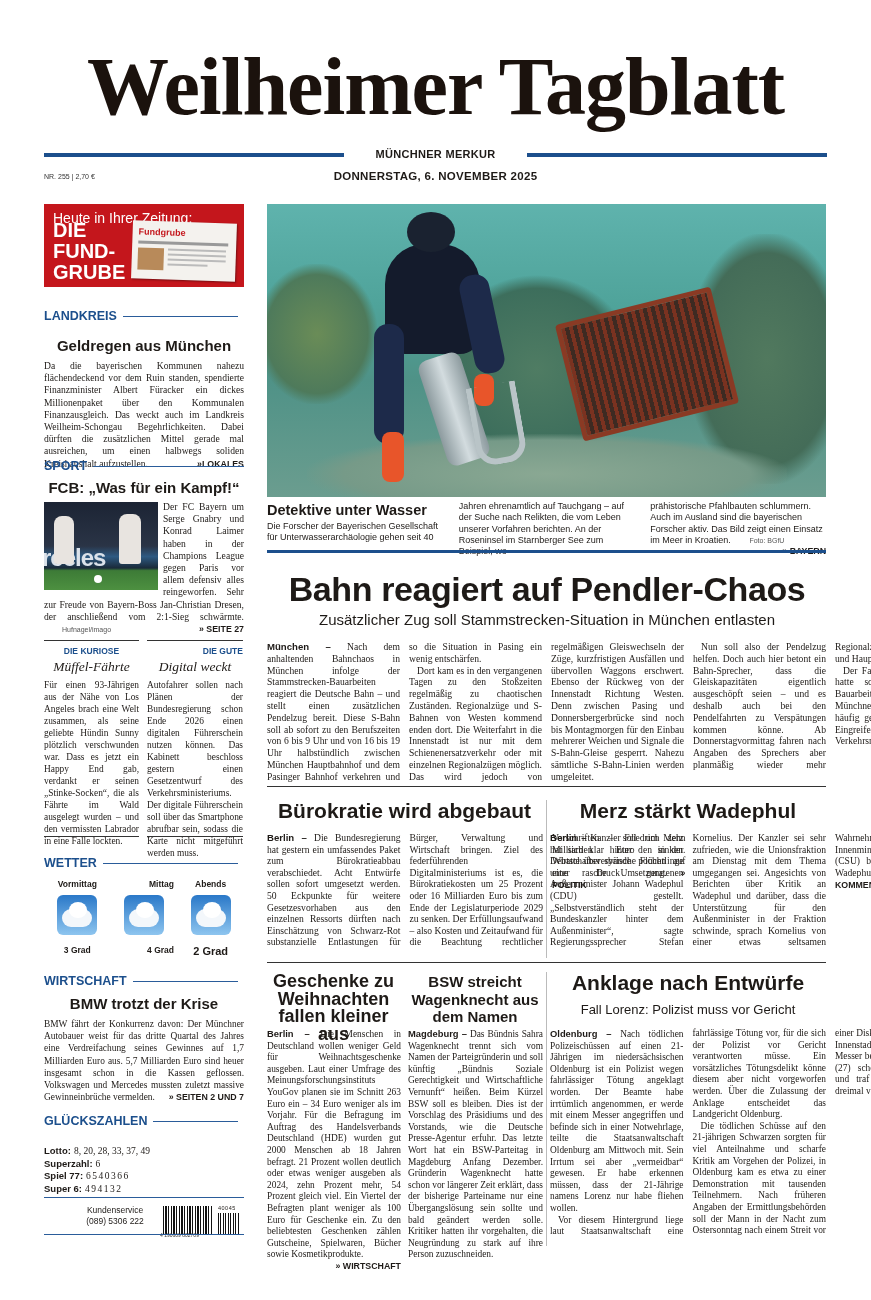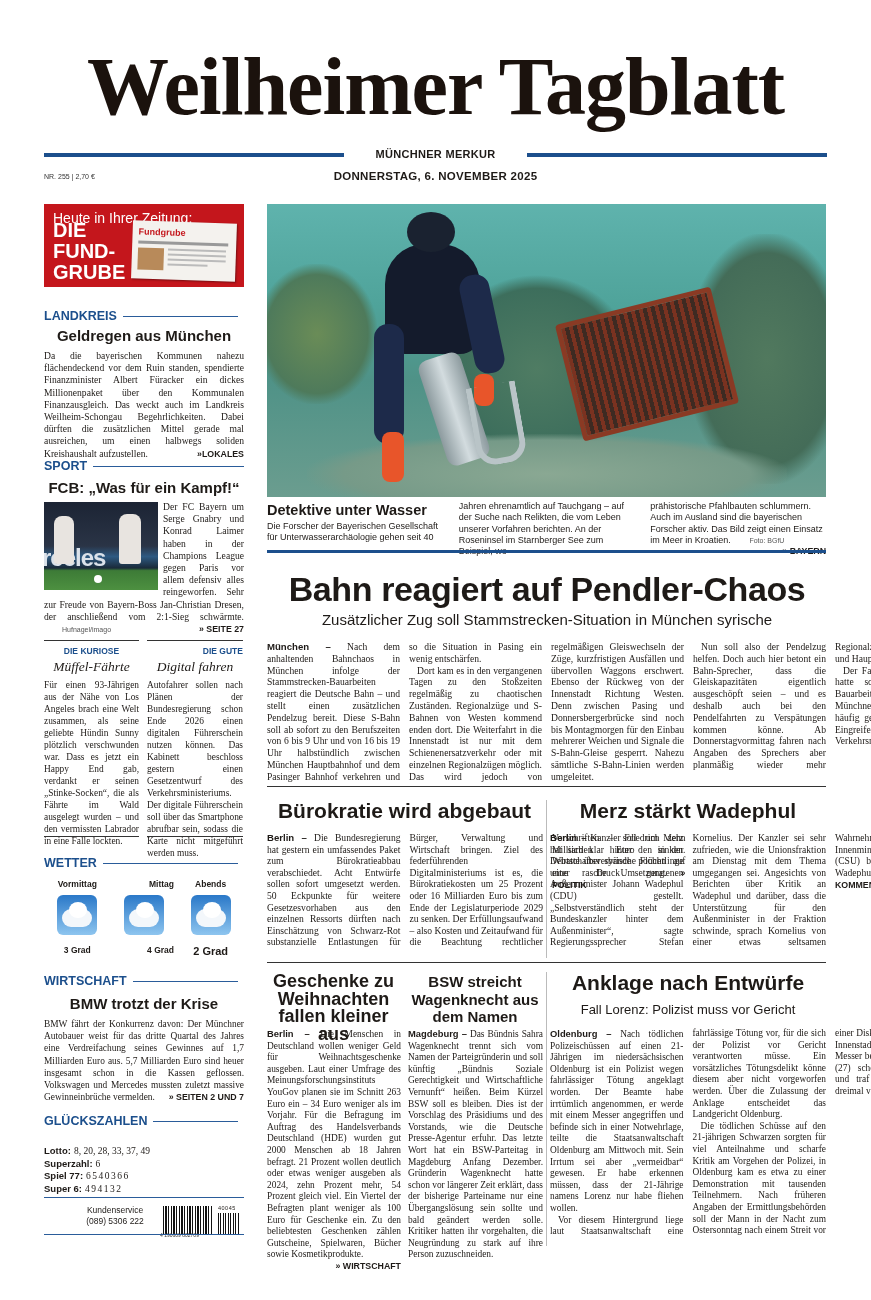--- a/index.html
+++ b/index.html
@@ -49,21 +49,21 @@
     <div style="position:absolute;left:36px;top:37px;width:58px;height:2px;background:#bbb"></div>
     <div style="position:absolute;left:36px;top:42px;width:40px;height:2px;background:#bbb"></div>
   </div>
 </div>
 
 <div class="abs" style="left:44px;top:309px;width:200px">
   <div class="sec-head">
       <span>LANDKREIS</span>
       <span class="line" style="margin-right:6px"></span>
     </div>
-  <div class="h-side" style="margin-top:4px">Geldregen aus München</div>
+  <div class="h-side" style="margin-top:14px">Geldregen aus München</div>
   <div class="body" style="margin-top:6px;font-size:9.6px">
     <span>Da die bayerischen Kommunen nahezu flächendeckend vor dem Ruin standen, spendierte Finanzminister Albert Füracker ein dickes Millionenpaket über den Kommunalen Finanzausgleich. Das weckt auch im Landkreis Weilheim-Schongau Begehrlichkeiten. Dabei dürften die zusätzlichen Mittel gerade mal ausreichen, um einen halbwegs soliden Kreishaushalt aufzustellen.</span>
     <span class="ref">»LOKALES</span>
   </div>
 </div>
 
 <div class="abs" style="left:44px;top:459px;width:200px">
   <div class="sec-head">
       <span>SPORT</span>
       <span class="line"></span>
@@ -84,21 +84,21 @@
 
 <div class="abs" style="left:44px;top:640px;width:95px;height:1px;background:#333"></div>
 <div class="abs" style="left:147px;top:640px;width:96px;height:1px;background:#333"></div>
 <div class="abs" style="left:44px;top:646px;width:95px">
   <div class="sans blue" style="text-align:center;font-size:8.5px;font-weight:bold">DIE KURIOSE</div>
   <div class="serif" style="text-align:center;font-style:italic;font-size:13.5px;margin-top:3px">Müffel-Fährte</div>
   <div class="body" style="margin-top:4px;font-size:9.4px;line-height:12px">Für einen 93-Jährigen aus der Nähe von Los Angeles brach eine Welt zusammen, als seine geliebte Hündin Sunny plötzlich verschwunden war. Dass es jetzt ein Happy End gab, verdankt er seinen „Stinke-Socken“, die als Fährte im Wald ausgelegt wurden – und den vermissten Labrador in eine Falle lockten.</div>
 </div>
 <div class="abs" style="left:147px;top:646px;width:96px">
   <div class="sans blue" style="text-align:right;font-size:8.5px;font-weight:bold">DIE GUTE</div>
-  <div class="serif" style="text-align:center;font-style:italic;font-size:13.5px;margin-top:3px">Digital fahren</div>
+  <div class="serif" style="text-align:center;font-style:italic;font-size:13.5px;margin-top:3px">Digital weckt</div>
   <div class="body" style="margin-top:4px;font-size:9.4px;line-height:12px">Autofahrer sollen nach Plänen der Bundesregierung schon Ende 2026 einen digitalen Führerschein nutzen können. Das Kabinett beschloss gestern einen Gesetzentwurf des Verkehrsministeriums. Der digitale Führerschein soll über das Smartphone abrufbar sein, sodass die Karte nicht mitgeführt werden muss.</div>
 </div>
 <div class="abs" style="left:44px;top:836px;width:95px;height:1px;background:#333"></div>
 <div class="abs" style="left:147px;top:836px;width:96px;height:1px;background:#333"></div>
 
 <div class="abs" style="left:44px;top:856px;width:200px">
   <div class="sec-head">
       <span>WETTER</span>
       <span class="line" style="margin-right:6px"></span>
     </div>
@@ -182,21 +182,21 @@
     <div class="sans" style="width:180px;font-size:9px;line-height:11.3px">
       <span>prähistorische Pfahlbauten schlummern. Auch im Ausland sind die bayerischen Forscher aktiv. Das Bild zeigt einen Einsatz im Meer in Kroatien.</span>
       <span class="small" style="margin-left:16px">Foto: BGfU</span>
       <span class="ref">» BAYERN</span>
     </div>
   </div>
 </div>
 <div class="rule" style="left:267px;top:550px;width:559px;height:3px"></div>
 
 <div class="abs headline" style="left:262px;width:570px;top:569px;font-size:34px;line-height:40px;letter-spacing:-.4px">Bahn reagiert auf Pendler-Chaos</div>
-<div class="abs sans" style="left:262px;width:570px;top:611px;text-align:center;font-size:15px">Zusätzlicher Zug soll Stammstrecken-Situation in München syrische</div>
+<div class="abs sans" style="left:262px;width:570px;top:611px;text-align:center;font-size:15px">Zusätzlicher Zug soll Stammstrecken-Situation in München entlasten</div>
 <div class="abs body" style="left:267px;top:641px;width:559px;height:142px;column-count:4;column-gap:9px;column-fill:auto;font-size:9.6px;line-height:11.8px">
   <p><b class="dateline">München –</b> <span>Nach dem anhaltenden Bahnchaos in München infolge der Stammstrecken-Bauarbeiten reagiert die Deutsche Bahn – und stellt einen zusätzlichen Pendelzug bereit. Diese S-Bahn soll ab sofort zu den Berufszeiten von 6 bis 9 Uhr und von 16 bis 19 Uhr halbstündlich zwischen München Hauptbahnhof und dem Pasinger Bahnhof verkehren und so die Situation in Pasing ein wenig entschärfen.</span></p>
   <p style="text-indent:8px">Dort kam es in den vergangenen Tagen zu den Stoßzeiten regelmäßig zu chaotischen Zuständen. Regionalzüge und S-Bahnen von Westen kommend enden dort. Die Weiterfahrt in die Innenstadt ist nur mit dem Schienenersatzverkehr oder mit einzelnen Regionalzügen möglich. Das wird jedoch von regelmäßigen Gleiswechseln der Züge, kurzfristigen Ausfällen und übervollen Waggons erschwert. Ebenso der Rückweg von der Innenstadt Richtung Westen. Denn zwischen Pasing und Donnersbergerbrücke sind noch bis Montagmorgen für den Einbau mehrerer Weichen und Signale die S-Bahn-Gleise gesperrt. Nahezu sämtliche S-Bahn-Linien werden umgeleitet.</p>
   <p style="text-indent:8px">Nun soll also der Pendelzug helfen. Doch auch hier betont ein Bahn-Sprecher, dass die Gleiskapazitäten eigentlich ausgeschöpft seien – und es deshalb auch bei den Pendelfahrten zu Verspätungen kommen könne. Ab Donnerstagvormittag fahren nach Angaben des Sprechers aber planmäßig wieder mehr Regionalzüge zwischen Pasing und Hauptbahnhof.</p>
   <p style="text-indent:8px"><span>Der Fahrgastverband Pro Bahn hatte schon zu Beginn der Bauarbeiten kritisiert, dass die Münchner Stammstrecke viel zu häufig gesperrt werde – und ein Eingreifen des bayerischen Verkehrsministeriums gefordert.</span> </p>
 </div>
 <div class="abs" style="left:267px;top:786px;width:559px;height:1px;background:#333"></div>
 
 <div class="abs headline" style="left:267px;width:275px;top:799px;font-size:21px">Bürokratie wird abgebaut</div>
 <div class="abs body" style="left:267px;top:832px;width:276px;height:125px;column-count:2;column-gap:9px;column-fill:auto;font-size:9.6px;line-height:11.6px">

